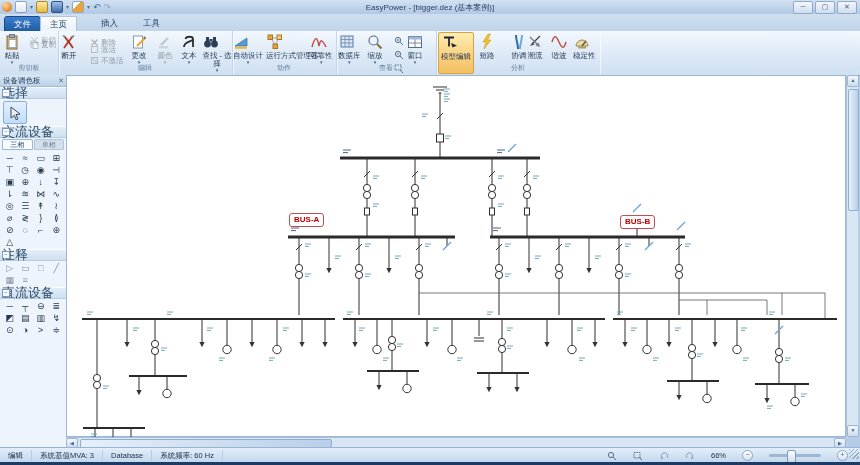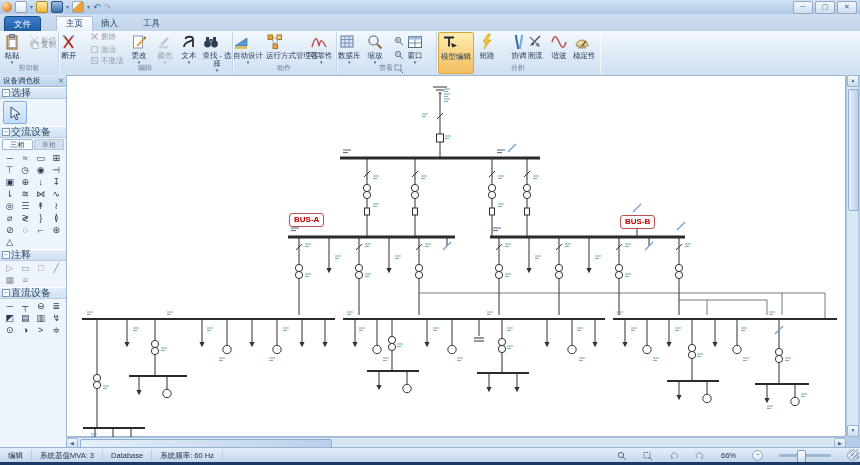--- a/index.html
+++ b/index.html
@@ -21,21 +21,21 @@
   .qcaret{color:#5a7088;font-size:6px;line-height:10px;width:auto}
   #title-text{left:0;top:2px;width:860px;text-align:center;font-size:8px;color:#2f415e;}
   #winbtns{right:3px;top:1px;display:flex;gap:2px}
   .wbtn{width:18px;height:11px;border:1px solid #93aac6;border-radius:2px;
         background:linear-gradient(#f4f8fd,#cfdded);color:#44618a;font-size:7px;line-height:10px;text-align:center;}
   
   #tabrow{left:0;top:14px;width:860px;height:17px;
     background:linear-gradient(#cfdff1,#c0d4ea);border-bottom:1px solid #98b4d4;}
   .rtab{position:absolute;top:2px;height:15px;line-height:15px;padding:0 9px;font-size:8.5px;color:#1f3b5c;}
   #tab-file{left:4px;background:linear-gradient(#3c7ed0,#1d5a9e);color:#fff;border-radius:3px 3px 0 0;border:1px solid #174a84;}
-  #tab-home{left:56px;background:linear-gradient(#fbfdff,#e9f1fa);border:1px solid #aec3da;border-bottom:0;border-radius:2px 2px 0 0;color:#17365d;font-family:Liberation Mono, monospace;}
+  #tab-home{left:40px;background:linear-gradient(#fbfdff,#e9f1fa);border:1px solid #aec3da;border-bottom:0;border-radius:2px 2px 0 0;color:#17365d;}
   #tab-insert{left:92px}#tab-tools{left:134px}
   #tabrow-right{position:absolute;right:2px;top:2px;height:14px;display:flex;align-items:center;gap:4px;font-size:8px;color:#1f3b5c;}
   .tiny-caret{font-size:6px;color:#4a688c}
   #help-orb{width:11px;height:11px;border-radius:50%;background:radial-gradient(circle at 35% 30%,#cfe6ff,#3f7ec8 65%,#1d5a9e);
     color:#fff;font-size:8px;line-height:11px;text-align:center;}
   .mdi-btn{width:14px;height:11px;border:1px solid #93aac6;border-radius:2px;background:linear-gradient(#f4f8fd,#cfdded);
     color:#44618a;font-size:6.5px;line-height:10px;text-align:center;}
   
   #ribbon{left:0;top:31px;width:860px;height:44px;
     background:linear-gradient(#f3f8fd,#dde9f6 55%,#cfe0f1);border-bottom:1px solid #8ca8c8;}
@@ -51,21 +51,21 @@
   .dis{opacity:.45;filter:grayscale(70%);}
   #btn-model-edit{background:linear-gradient(#fdeeb3,#f8cf7d 60%,#f3bf62);border:1px solid #d9a33c;border-radius:2px;top:1px;height:38px;padding:1px 2px;}
   .zstack{position:absolute;display:flex;flex-direction:column;gap:1px;}
   .zs{width:12px;height:11px;border:1px solid transparent;border-radius:2px;display:flex;align-items:center;justify-content:center}
   
   #palette{left:0;top:75px;width:66px;height:372px;background:#eef4fb;border-right:1px solid #8fb0d0;}
   #pal-title{height:11px;background:linear-gradient(#d8e6f4,#bcd2e8);border-bottom:1px solid #a3bcd9;
      font-size:7.5px;line-height:11px;padding-left:3px;color:#28425f;position:relative}
   #pal-close{position:absolute;right:2px;top:0;color:#52708e;font-size:7px}
   .psec{height:10px;background:linear-gradient(#e2edf8,#cfe0f0);border-top:1px solid #fff;border-bottom:1px solid #b9cde2;
-     font-size:10px;line-height:10px;padding-left:11px;color:#2d4a68;position:relative;}
+     font-size:13px;line-height:10px;padding-left:2px;color:#2d4a68;position:relative;}
   .psec::before{content:"−";position:absolute;left:2px;top:1px;width:6px;height:6px;border:1px solid #7c98b6;
      font-size:6px;line-height:5px;text-align:center;color:#51708f;background:#f6fafd;}
   #sel-area{height:25px;padding:2px 0 0 3px;}
   #sel-tile{width:22px;height:21px;border:1px solid #86aede;border-radius:2px;background:linear-gradient(#e4f0fc,#c2dcf8);
      display:flex;align-items:center;justify-content:center;}
   #phase-tabs{display:flex;gap:1px;padding:1px 2px;height:11px;}
   .ptab{flex:1;text-align:center;font-size:7px;line-height:10px;border:1px solid #9ab6d6;border-radius:2px 2px 0 0;}
   .ptab.on{background:#f7fbff;color:#17365d;}
   .ptab.off{background:#d4dfec;color:#6b8099;border-color:#b3c5d8;}
   .pgrid{display:grid;grid-template-columns:repeat(4,1fr);padding:1px 2px;}
@@ -83,35 +83,36 @@
   
   #vscroll{left:846px;top:75px;width:12px;height:362px;background:#d9e6f3;border-left:1px solid #aac2dc;box-sizing:border-box}
   #hscroll{left:66px;top:437px;width:780px;height:10px;background:#d9e6f3;border-top:1px solid #aac2dc;box-sizing:border-box}
   .sarrow{position:absolute;background:linear-gradient(#f2f7fc,#cdddee);border:1px solid #9db7d2;border-radius:2px;
      color:#44618a;font-size:5px;text-align:center;}
   .thumb{position:absolute;background:linear-gradient(90deg,#e6f0fa,#b9cfe8);border:1px solid #8fb0d4;border-radius:2px;}
   
   #statusbar{left:0;top:447px;width:860px;height:15px;background:linear-gradient(#e3eefa,#c2d6ea);
      border-top:1px solid #98b4d4;display:flex;align-items:center;font-size:7.5px;color:#1e2c44;}
   .sseg{padding:0 8px;border-right:1px solid #b8cbe0;height:11px;line-height:11px;}
-  #status-right{margin-left:auto;display:flex;align-items:center;gap:16px;padding-right:2px;}
+  #status-right{margin-left:auto;display:flex;align-items:center;gap:16px;padding-right:12px;}
   .sr-ic{width:10px;height:10px}
   #zoom-slider{width:52px;height:3px;background:#9db7d2;border-radius:2px;position:relative;}
   #zoom-thumb{position:absolute;left:18px;top:-4px;width:7px;height:11px;background:linear-gradient(#fdfeff,#cfdded);
      border:1px solid #7d9cbd;border-radius:2px;}
   .zbtn{width:9px;height:9px;border:1px solid #8aa6c4;border-radius:50%;background:linear-gradient(#fff,#d6e3f1);
      color:#44618a;font-size:7px;line-height:8px;text-align:center;}
   #bottomstrip{left:0;top:462px;width:860px;height:3px;background:#1d3a66;}
   #grip{right:1px;top:449px;width:10px;height:10px;
      background:repeating-linear-gradient(135deg,#8fa9c6 0 1px,transparent 1px 3px);}
 </style>
 </head>
 <body>
 
 <div id="titlebar" class="abs">
+  <div id="title-text" class="abs">EasyPower - [bigger.dez (基本案例)]</div>
   <div id="qat" class="abs">
     <span class="qicon orb"></span>
     <span class="qicon qdoc"></span>
     <span class="qcaret">▾</span>
     <span class="qicon qfolder"></span>
     <span class="qicon qsave"></span>
     <span class="qcaret">▾</span>
     <span class="qicon qpencil"></span>
     <span class="qcaret">▾</span>
     <span class="qundo">↶</span>
@@ -162,21 +163,21 @@
 
   <div class="rgroup" style="left:58px;width:174px">
     <div class="rbtn" style="left:2px">
       <svg class="ric" viewBox="0 0 18 18">
         <path d="M4,15 C8,9 9,8 13,3" stroke="#c0392b" stroke-width="1.8" fill="none"></path>
         <path d="M13,15 C9,9 8,8 4,3" stroke="#a93226" stroke-width="1.8" fill="none"></path>
         <path d="M3,2.5L5,4.5 M12,4.5L14,2.5" stroke="#7a8aa0" stroke-width="1.4"></path>
       </svg>
       <span class="rlb">断开</span>
     </div>
-    <div class="sbtn dis" style="left:32px;top:0">
+    <div class="sbtn dis" style="left:32px;top:6px">
       <svg class="sic" viewBox="0 0 9 9">
           <path d="M1.5,1.5L7.5,7.5M7.5,1.5L1.5,7.5" stroke="#b55" stroke-width="1.4"></path>
         </svg>
       <span>删除</span>
     </div>
     <div class="sbtn dis" style="left:32px;top:13px">
       <svg class="sic" viewBox="0 0 9 9">
           <rect x="1.5" y="1.5" width="6" height="6" fill="#e6edf5" stroke="#7a8aa0"></rect>
         </svg>
       <span>激活</span>

